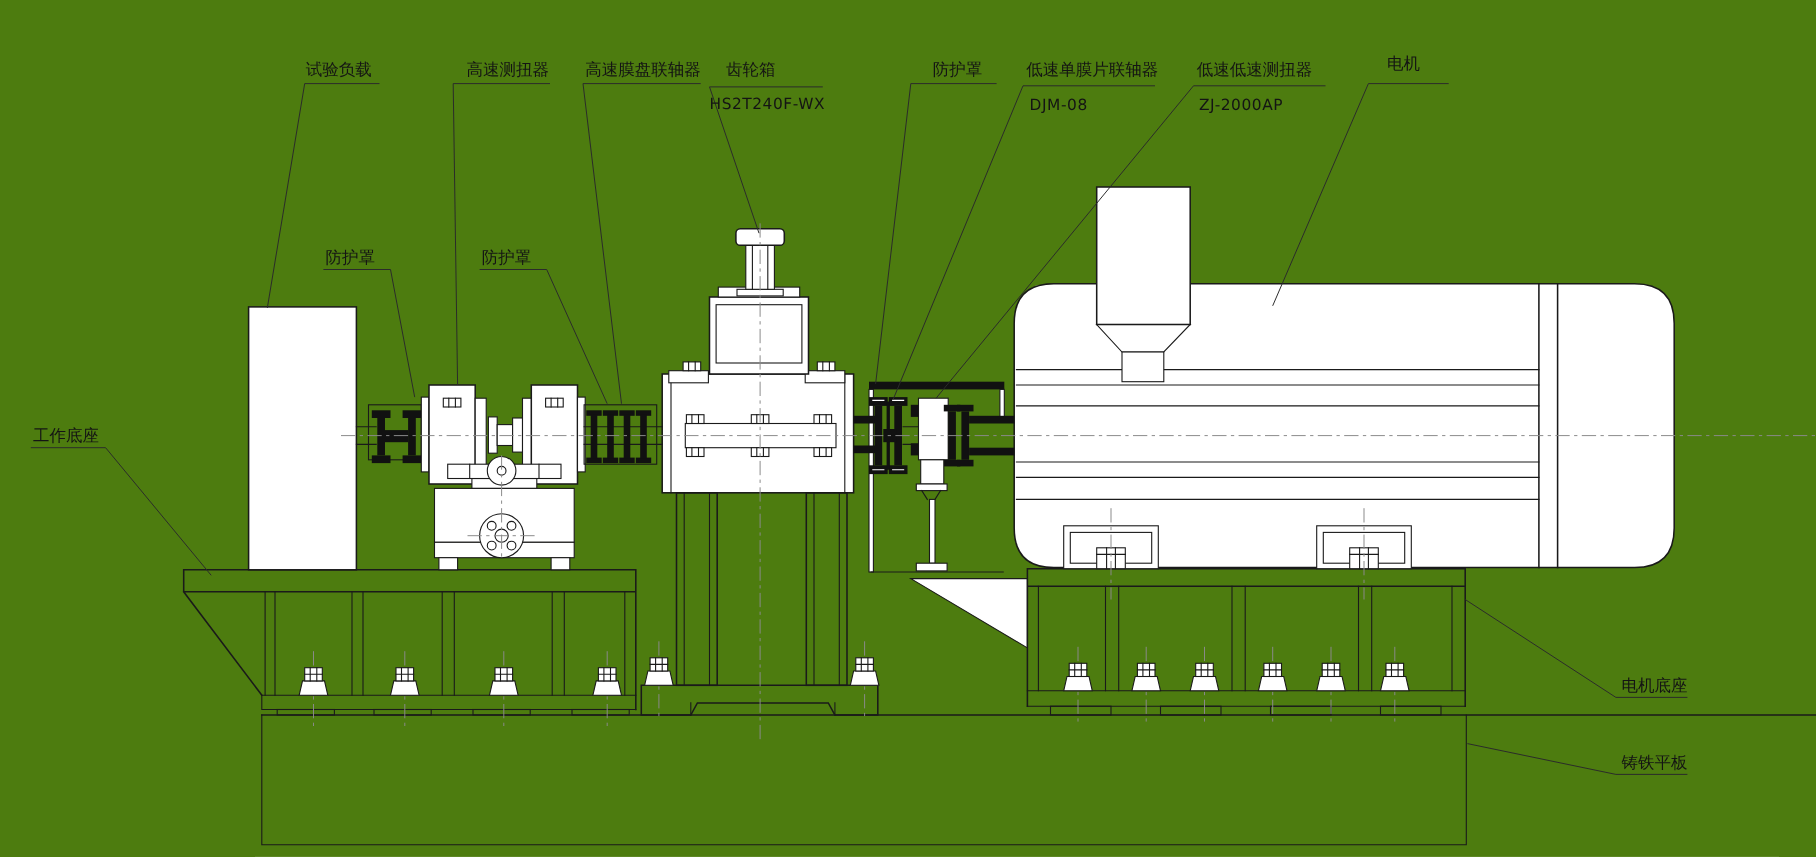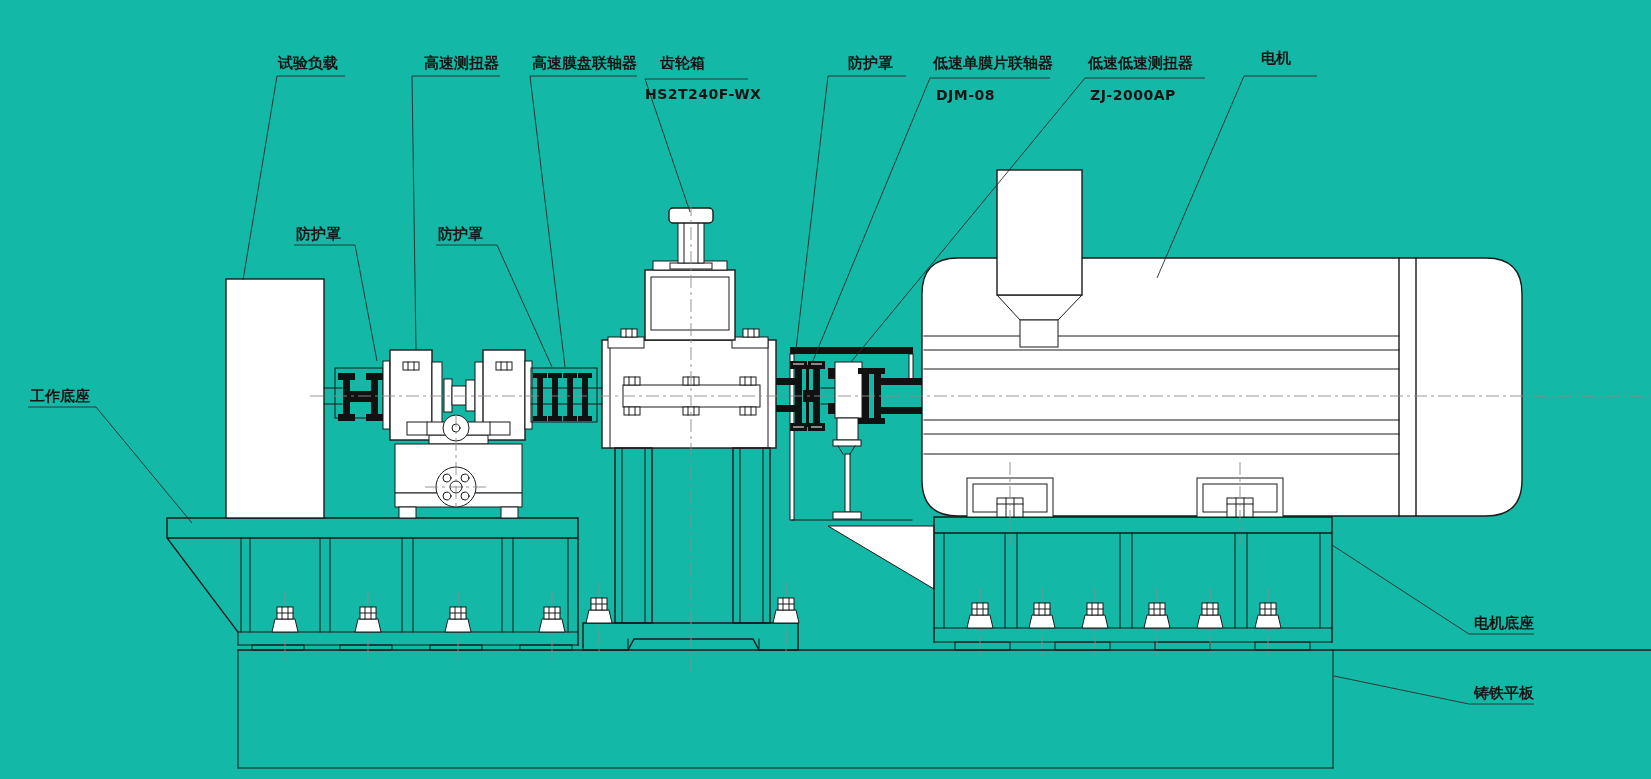--- a/index.html
+++ b/index.html
@@ -1,16 +1,16 @@
 <!DOCTYPE html>
 <html><head>
 <meta charset="utf-8">
 <style>
   html,body{margin:0;padding:0;background:#ffffff;}
-  .stage{position:relative;width:1651px;height:779px;background:#14b8a6;overflow:hidden;font-weight:bold;}
+  .stage{position:relative;width:1651px;height:779px;background:#4d7c0f;overflow:hidden;}
   svg{display:block;}
   .ln  {fill:none;stroke:#1a1a1a;stroke-width:1;stroke-linecap:square;}
   .ln2 {fill:none;stroke:#1a1a1a;stroke-width:1.4;stroke-linecap:square;}
   .blk {fill:#111111;stroke:none;}
   .wht {fill:#ffffff;stroke:#1a1a1a;stroke-width:1;}
   .wht2{fill:#ffffff;stroke:#1a1a1a;stroke-width:1.4;}
   .cl  {fill:none;stroke:#8a8a8a;stroke-width:0.9;stroke-dasharray:13 4 3 4;}
   .ldr {fill:none;stroke:#2a2a2a;stroke-width:0.9;}
   .lbl {font-family:"DejaVu Sans","Liberation Sans",sans-serif;font-size:15px;fill:#141414;}
   .code{font-family:"DejaVu Sans","Liberation Sans",sans-serif;font-size:14px;letter-spacing:0.5px;fill:#141414;}

